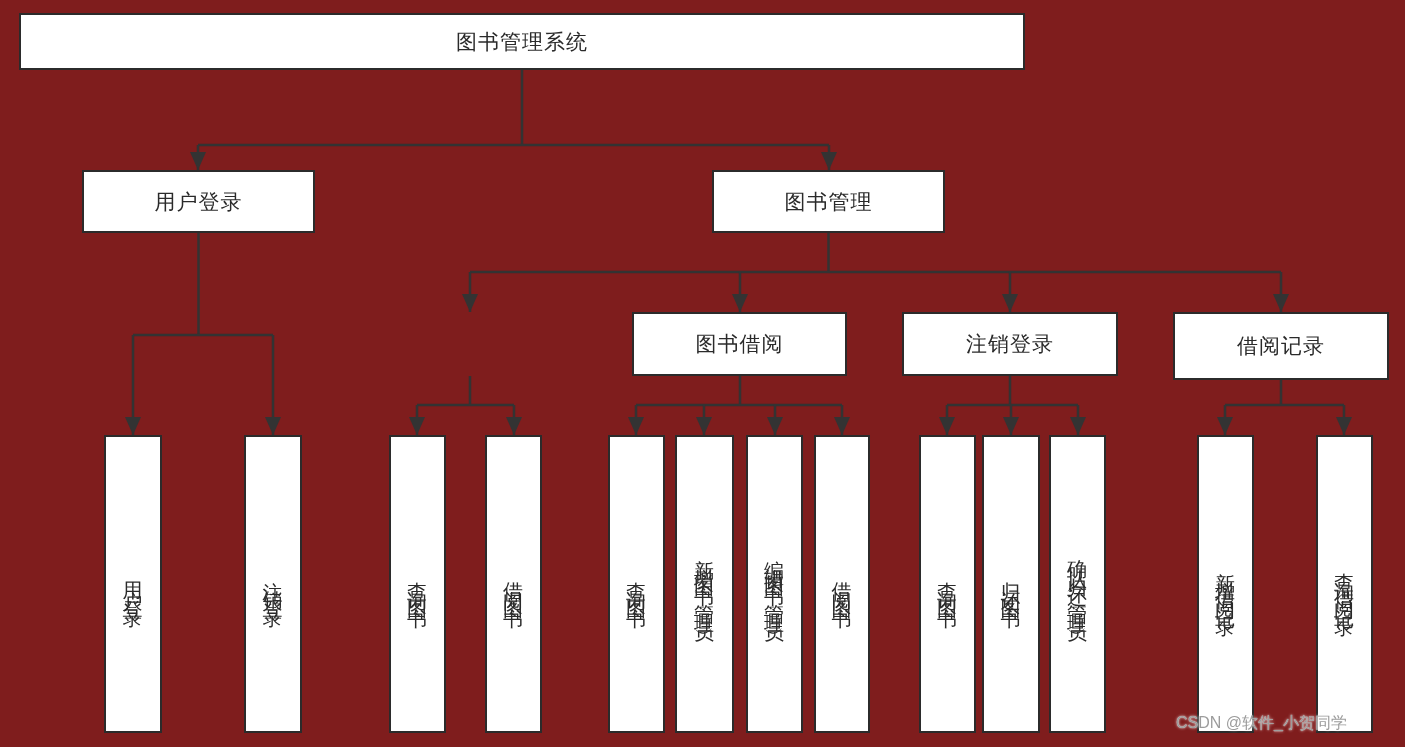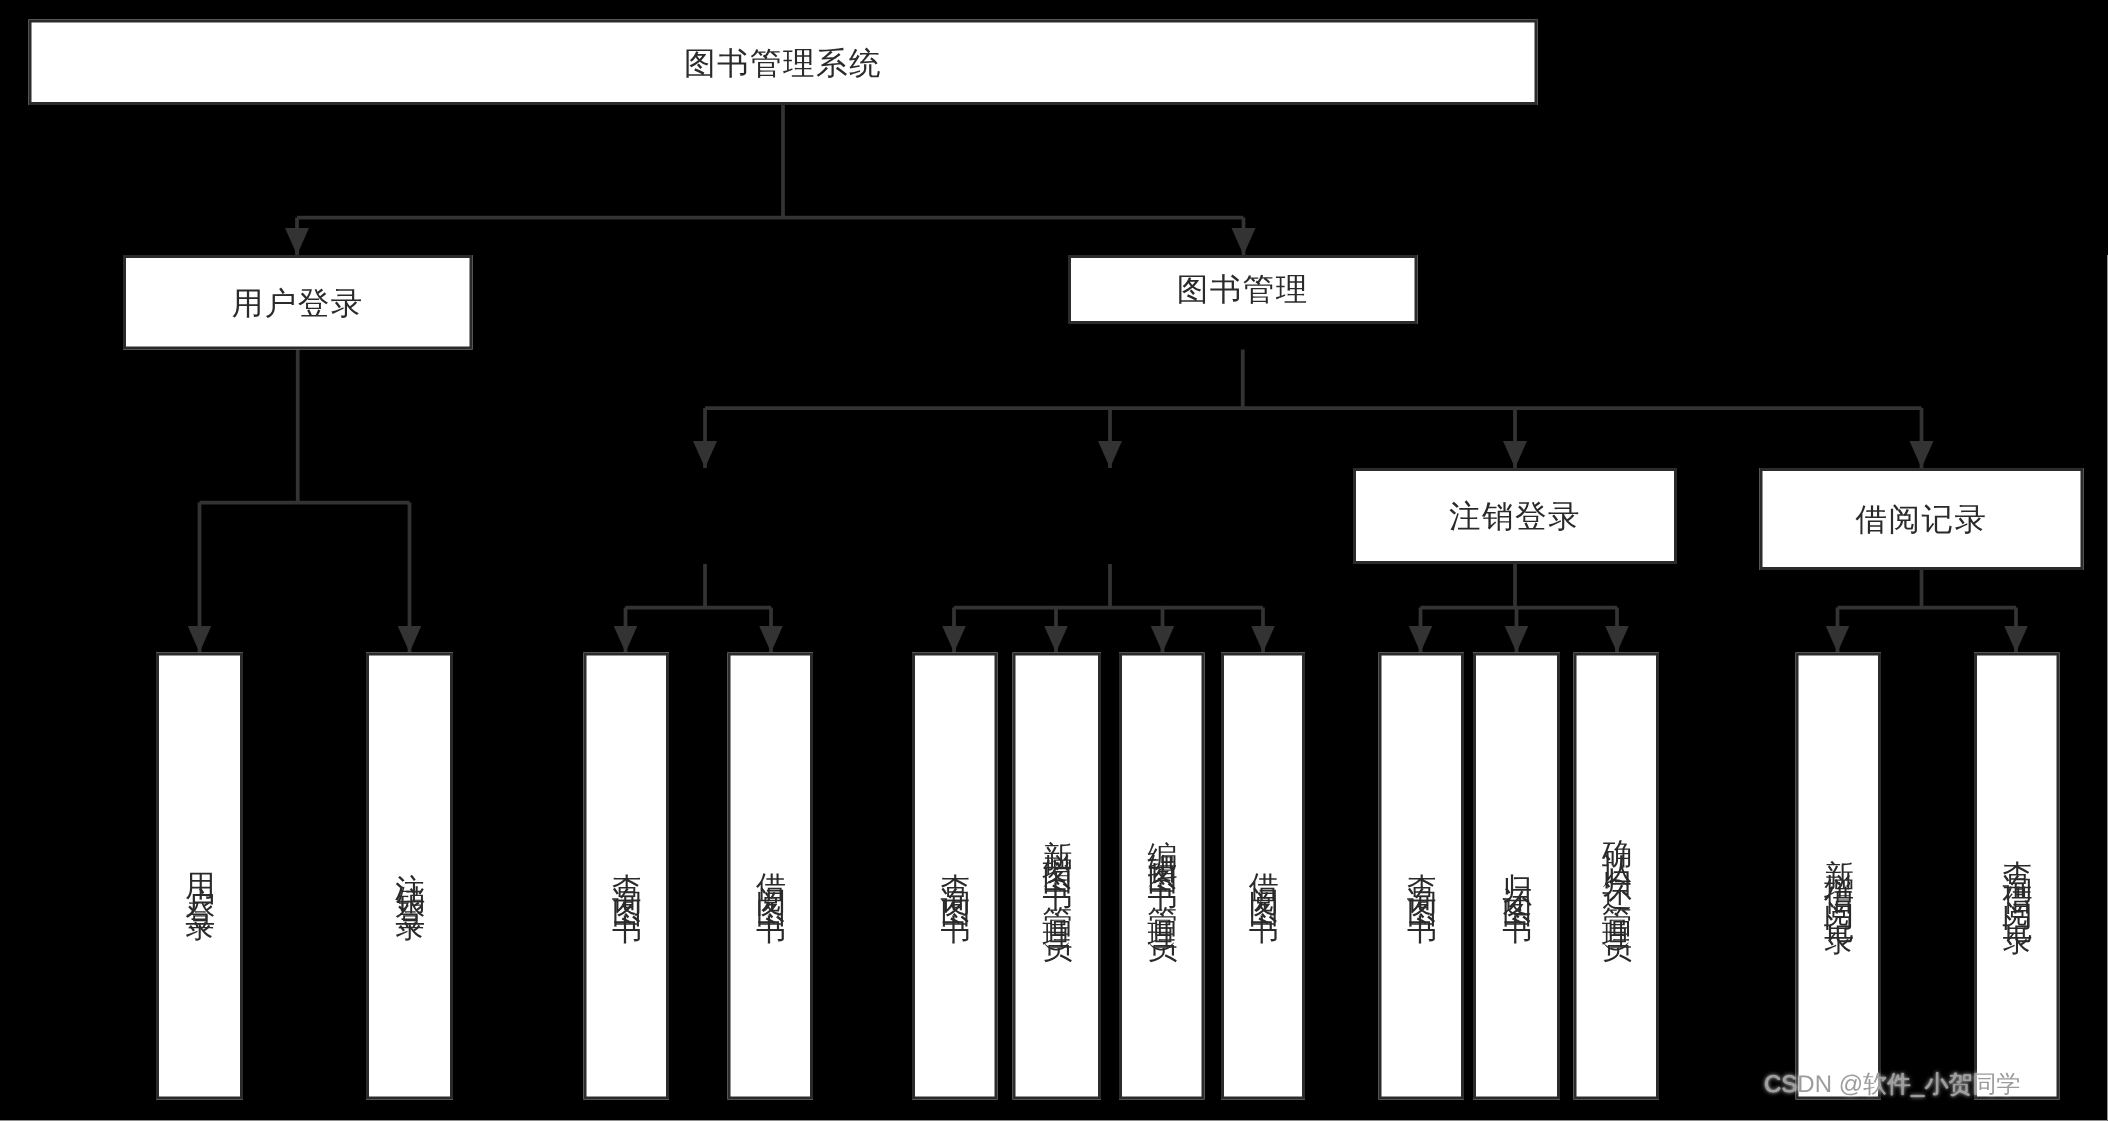--- a/index.html
+++ b/index.html
@@ -1,17 +1,17 @@
 <!DOCTYPE html>
 <html><head>
 <meta charset="utf-8">
 <style>
   html,body{margin:0;padding:0;background:#ffffff;}
   body{font-family:"Liberation Sans","DejaVu Sans",sans-serif;}
-  #stage{position:relative;width:1405px;height:747px;background:#000000;overflow:hidden;}
+  #stage{position:relative;width:1405px;height:747px;background:#7f1d1d;overflow:hidden;}
   #wires{position:absolute;left:0;top:0;z-index:1;}
   .node{
     position:absolute;box-sizing:border-box;background:#ffffff;
     border:2.5px solid #2b2b2b;display:flex;align-items:center;justify-content:center;
     color:#2a2a2a;font-size:21px;z-index:2;
   }
   .node.h span{white-space:nowrap;letter-spacing:1px;}
   .node.v{font-size:20px;}
   .node.v span{
     writing-mode:vertical-rl;text-orientation:mixed;
@@ -78,24 +78,27 @@
     </g>
   </svg>
 
   <div class="node h" style="left:19px;top:13px;width:1006px;height:57px">
     <span>图书管理系统</span>
   </div>
 
   <div class="node h" style="left:82px;top:170px;width:233px;height:63px">
     <span>用户登录</span>
   </div>
-  <div class="node h" style="left:712px;top:170px;width:233px;height:46px">
+  <div class="node h" style="left:712px;top:170px;width:233px;height:63px">
     <span>图书管理</span>
   </div>
 
+  <div class="node h" style="left:632px;top:312px;width:215px;height:64px">
+    <span>图书借阅</span>
+  </div>
   <div class="node h" style="left:902px;top:312px;width:216px;height:64px">
     <span>注销登录</span>
   </div>
   <div class="node h" style="left:1173px;top:312px;width:216px;height:68px">
     <span>借阅记录</span>
   </div>
 
   <div class="node v" style="left:104px;top:435px;width:58px;height:298px">
     <span>用户登录</span>
   </div>

